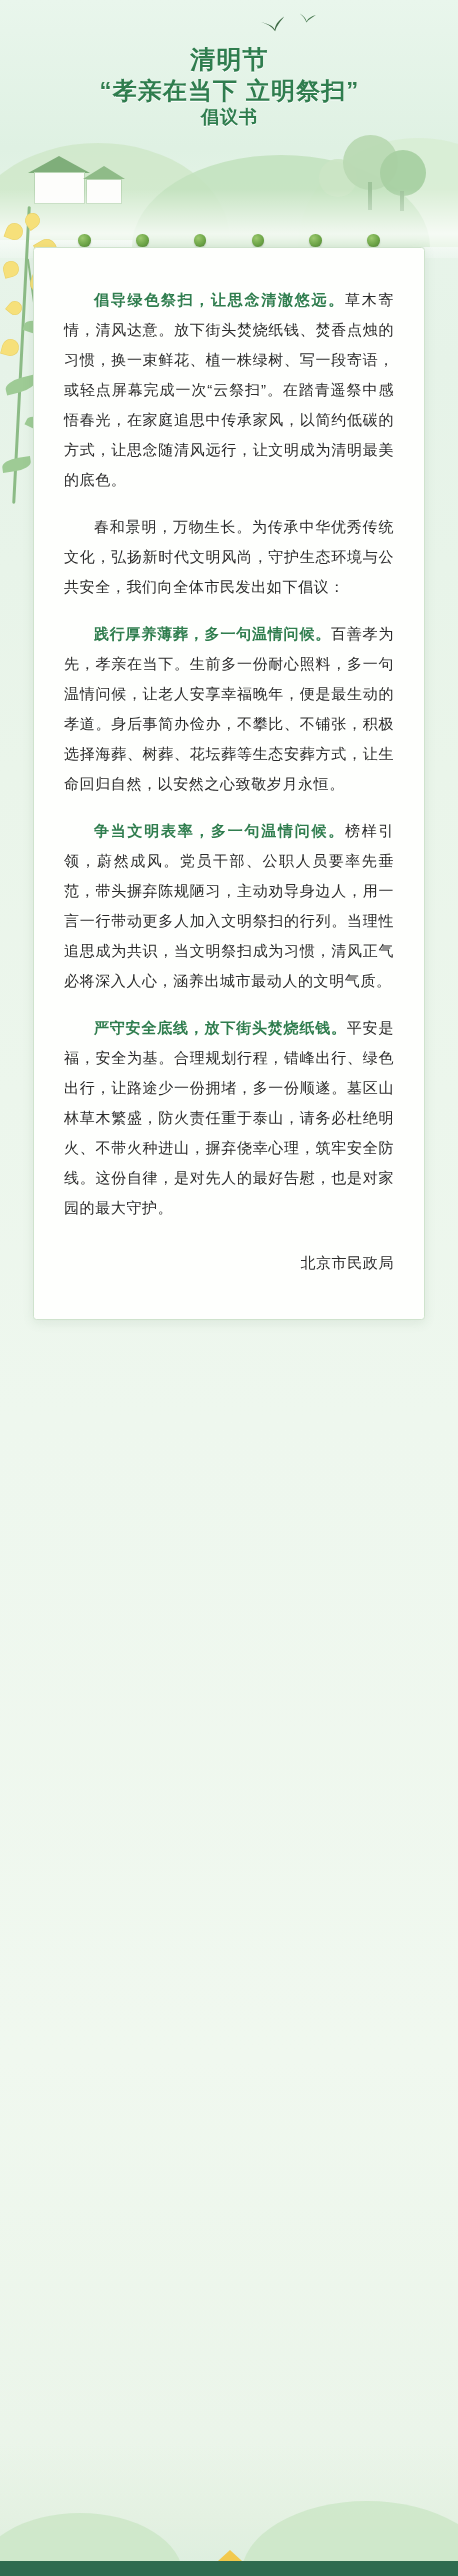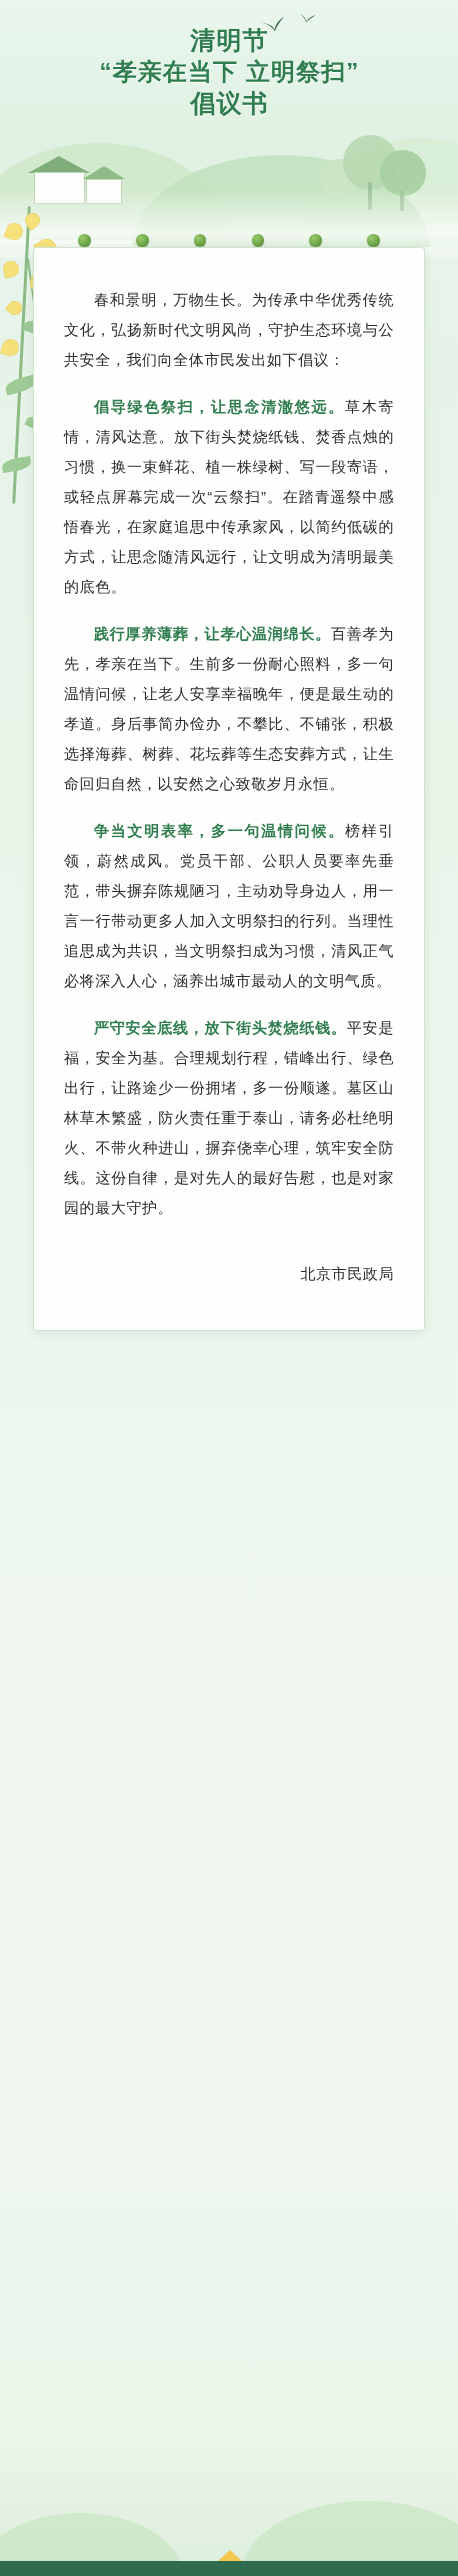--- a/index.html
+++ b/index.html
@@ -137,32 +137,32 @@
     transform: translateX(-50%);
     width: 0; height: 0;
     border-left: 12.6px solid transparent;
     border-right: 12.6px solid transparent;
     border-bottom: 11.5px solid #f2c94c;
   }
 
   
   .header {
     position: relative;
-    padding-top: 25px;
+    padding-top: 44px;
     text-align: center;
   }
   .title-line {
     color: #2f7d4e;
     font-weight: bold;
     letter-spacing: 1.1px;
     text-shadow: 0 0.6px 0 #ffffff;
   }
   .title-1 { font-size: 25px; line-height: 1.25; }
   .title-2 { font-size: 24px; line-height: 1.3; }
-  .title-3 { font-size: 25px; line-height: 1.3; }
+  .title-3 { font-size: 18px; line-height: 1.3; }
 
   
   .card {
     position: absolute;
     left: 33px;
     top: 247px;
     width: 392px;
     background: #fefffd;
     border: 1.1px solid #cfe3cd;
     border-radius: 3.4px;
@@ -192,21 +192,21 @@
     text-align: justify;
     text-indent: 2em;
     margin: 0 0 17px 0;
     letter-spacing: 0.6px;
   }
   .para .lead {
     color: #2f7d4e;
     font-weight: bold;
   }
   .sign {
-    margin-top: 37px;
+    margin-top: 26px;
     text-align: right;
     color: #2b2b2b;
     font-size: 15px;
     line-height: 1.9;
     letter-spacing: 0.6px;
   }
 </style>
 </head>
 <body>
 
@@ -268,27 +268,27 @@
     <div class="pin"></div>
     <div class="pin"></div>
     <div class="pin"></div>
     <div class="pin"></div>
     <div class="pin"></div>
     <div class="pin"></div>
   </div>
 
   <div class="card">
     <p class="para">
+      <span class="lead">倡导绿色祭扫，让思念清澈悠远。</span><span>草木寄情，清风达意。放下街头焚烧纸钱、焚香点烛的习惯，换一束鲜花、植一株绿树、写一段寄语，或轻点屏幕完成一次“云祭扫”。在踏青遥祭中感悟春光，在家庭追思中传承家风，以简约低碳的方式，让思念随清风远行，让文明成为清明最美的底色。</span>
+    </p>
+    <p class="para">
       <span class="lead"></span><span>春和景明，万物生长。为传承中华优秀传统文化，弘扬新时代文明风尚，守护生态环境与公共安全，我们向全体市民发出如下倡议：</span>
     </p>
     <p class="para">
-      <span class="lead">倡导绿色祭扫，让思念清澈悠远。</span><span>草木寄情，清风达意。放下街头焚烧纸钱、焚香点烛的习惯，换一束鲜花、植一株绿树、写一段寄语，或轻点屏幕完成一次“云祭扫”。在踏青遥祭中感悟春光，在家庭追思中传承家风，以简约低碳的方式，让思念随清风远行，让文明成为清明最美的底色。</span>
-    </p>
-    <p class="para">
-      <span class="lead">践行厚养薄葬，让孝心温润绵长。</span><span>百善孝为先，孝亲在当下。生前多一份耐心照料，多一句温情问候，让老人安享幸福晚年，便是最生动的孝道。身后事简办俭办，不攀比、不铺张，积极选择海葬、树葬、花坛葬等生态安葬方式，让生命回归自然，以安然之心致敬岁月永恒。</span>
+      <span class="lead">践行厚养薄葬，多一句温情问候。</span><span>百善孝为先，孝亲在当下。生前多一份耐心照料，多一句温情问候，让老人安享幸福晚年，便是最生动的孝道。身后事简办俭办，不攀比、不铺张，积极选择海葬、树葬、花坛葬等生态安葬方式，让生命回归自然，以安然之心致敬岁月永恒。</span>
     </p>
     <p class="para">
       <span class="lead">争当文明表率，多一句温情问候。</span><span>榜样引领，蔚然成风。党员干部、公职人员要率先垂范，带头摒弃陈规陋习，主动劝导身边人，用一言一行带动更多人加入文明祭扫的行列。当理性追思成为共识，当文明祭扫成为习惯，清风正气必将深入人心，涵养出城市最动人的文明气质。</span>
     </p>
     <p class="para">
       <span class="lead">严守安全底线，放下街头焚烧纸钱。</span><span>平安是福，安全为基。合理规划行程，错峰出行、绿色出行，让路途少一份拥堵，多一份顺遂。墓区山林草木繁盛，防火责任重于泰山，请务必杜绝明火、不带火种进山，摒弃侥幸心理，筑牢安全防线。这份自律，是对先人的最好告慰，也是对家园的最大守护。</span>
     </p>
 
     <div class="sign">
       <div>北京市民政局</div>

